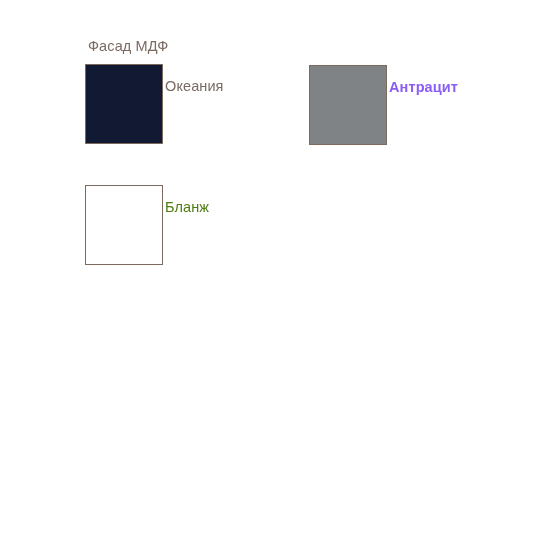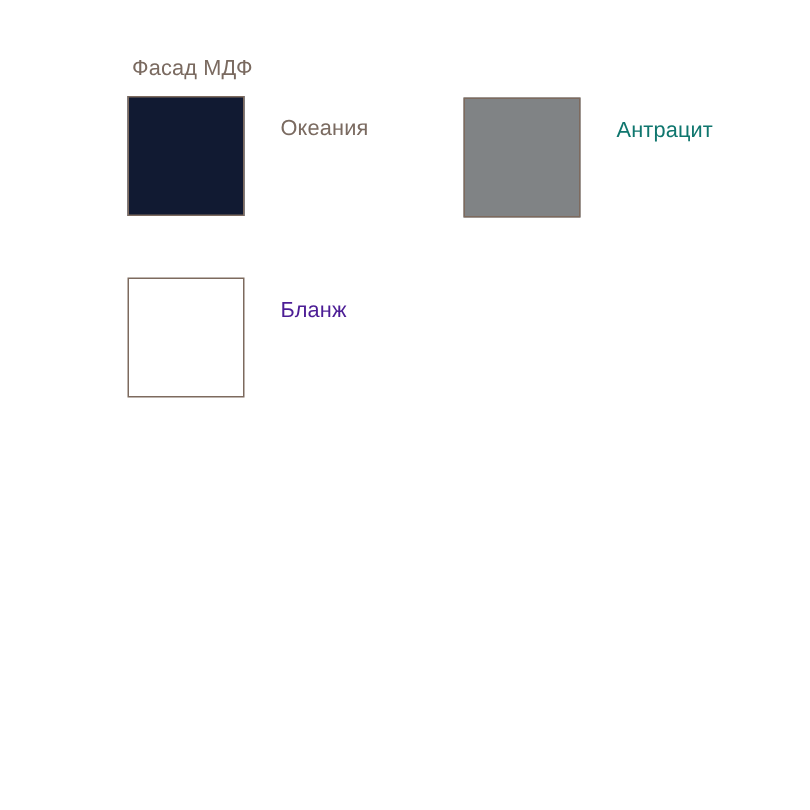--- a/index.html
+++ b/index.html
@@ -36,21 +36,21 @@
     position: absolute;
     left: 0;
     top: 0;
     width: 76px;
     height: 78px;
     border: 1px solid #7d6a5e;
     box-sizing: content-box;
   }
   .swatch-label {
     position: absolute;
-    left: 102px;
+    left: 80px;
     top: 13px;
     font-size: 14.5px;
     line-height: 18px;
     color: #7a6a60;
     white-space: nowrap;
     letter-spacing: 0.1px;
   }
   
   #row-oceania  { left: 85px;  top: 64px;  }
   #row-antracit { left: 309px; top: 65px;  }
@@ -63,21 +63,21 @@
 
   <div class="group-title" style="color: rgb(122, 106, 96);">Фасад МДФ</div>
 
   <div class="swatch-row" id="row-oceania">
     <div class="swatch-box" style="background-color: rgb(17, 26, 50); border-color: rgb(125, 106, 94);"></div>
     <div class="swatch-label" style="color: rgb(122, 106, 96);">Океания</div>
   </div>
 
   <div class="swatch-row" id="row-antracit">
     <div class="swatch-box" style="background-color: rgb(128, 131, 133); border-color: rgb(125, 106, 94);"></div>
-    <div class="swatch-label" style="color: #0f766e;">Антрацит</div>
+    <div class="swatch-label" style="color: #8b5cf6; font-weight: bold;">Антрацит</div>
   </div>
 
   <div class="swatch-row" id="row-blanzh">
     <div class="swatch-box" style="background-color: rgb(255, 255, 255); border-color: rgb(125, 106, 94);"></div>
-    <div class="swatch-label" style="color: #4c1d95;">Бланж</div>
+    <div class="swatch-label" style="color: #4d7c0f;">Бланж</div>
   </div>
 
 </div>
 
 </body></html>

